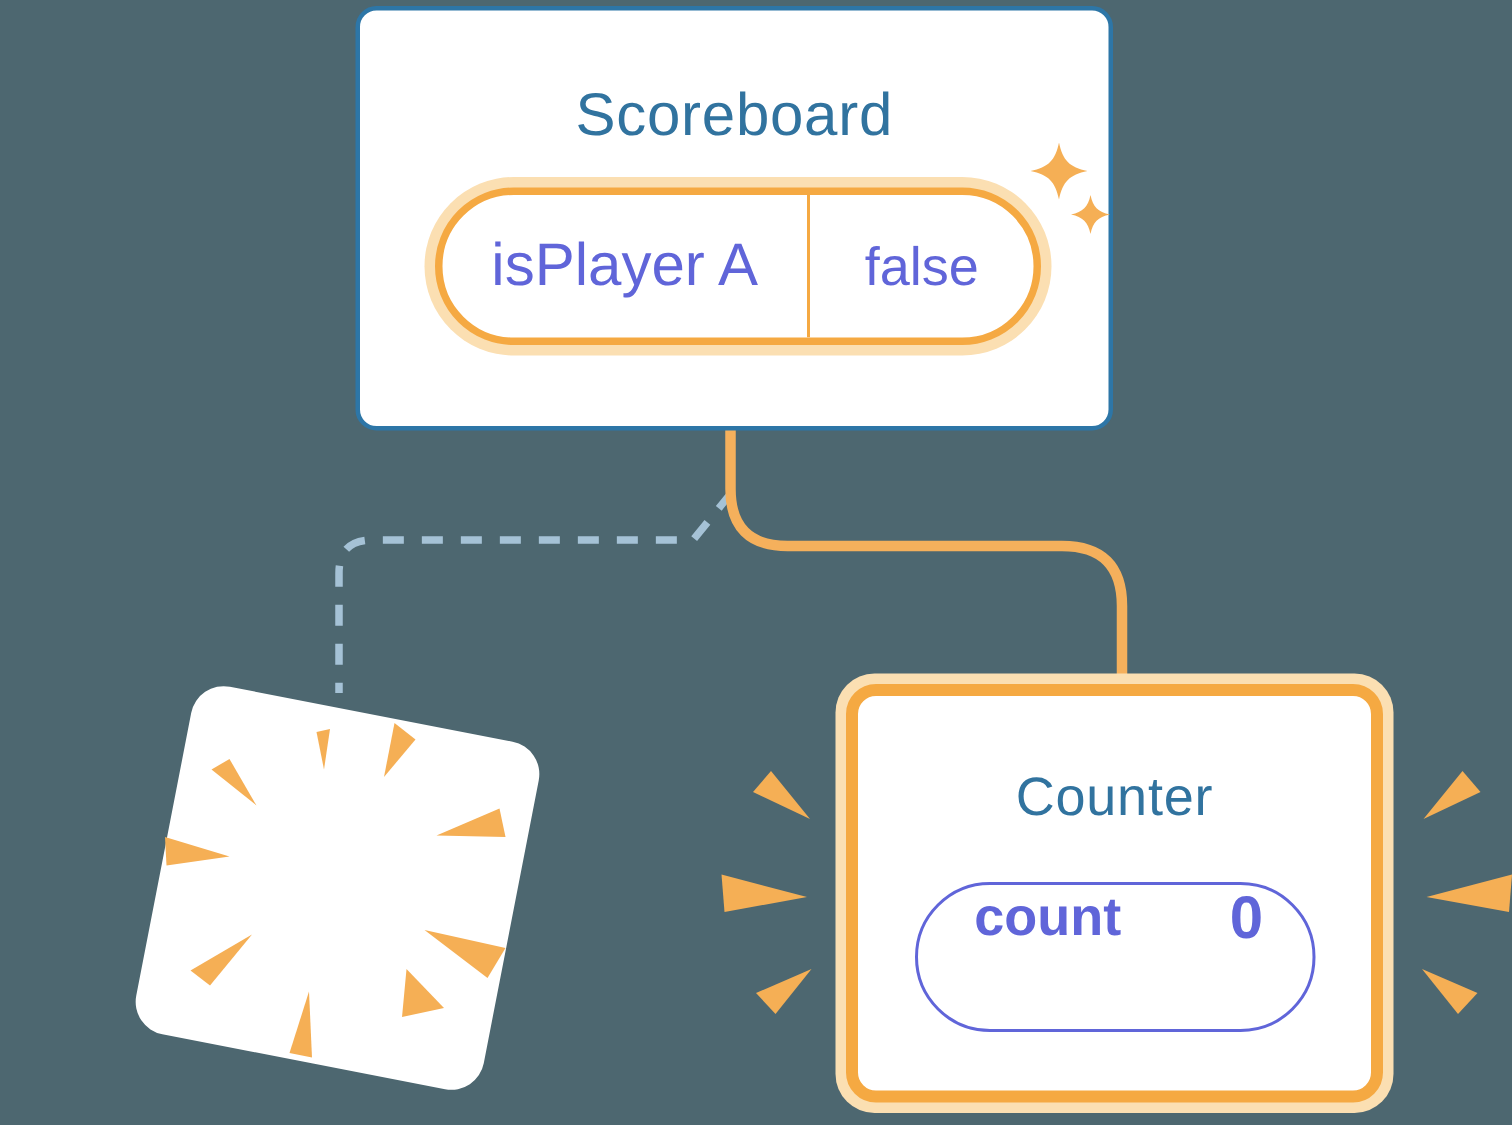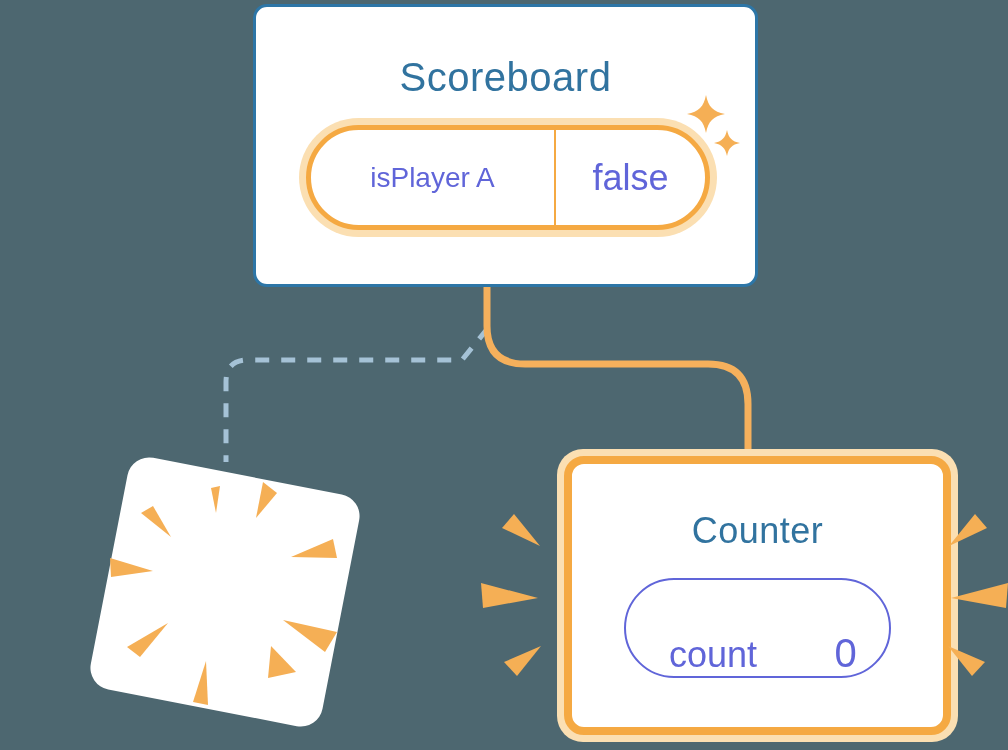--- a/index.html
+++ b/index.html
@@ -19,21 +19,21 @@
     position: absolute;
     inset: 0;
     pointer-events: none;
   }
   #connector-layer { z-index: 0; }
   #decoration-layer { z-index: 2; }
 
   
   .scoreboard-card {
     position: absolute;
-    left: 253px; top: 4px;
+    left: 237px; top: 4px;
     width: 505px; height: 283px;
     box-sizing: border-box;
     background: var(--card-bg, #fff);
     border: 3px solid var(--card-border-blue, #2D76A7);
     border-radius: 14px;
     z-index: 1;
   }
   .card-title {
     position: absolute;
     left: 0; right: 0;
@@ -57,21 +57,21 @@
     border: 5px solid var(--orange, #F5A942);
     border-radius: 60px;
     box-shadow: 0 0 0 7px var(--orange-halo, #FBDFB2);
     display: flex;
     align-items: stretch;
     overflow: hidden;
   }
   .state-pill-orange .pill-label-cell {
     flex: 0 0 243px;
     display: flex; align-items: center; justify-content: center;
-    font-size: 28px;
+    font-size: 40px;
     color: var(--state-indigo, #6065D9);
   }
   .state-pill-orange .pill-divider {
     flex: 0 0 2px;
     background: var(--orange, #F5A942);
   }
   .state-pill-orange .pill-value-cell {
     flex: 1;
     display: flex; align-items: center; justify-content: center;
     font-size: 36px;
@@ -87,21 +87,21 @@
     background: var(--card-bg, #fff);
     border-radius: 22px;
     transform: rotate(11deg);
     z-index: 1;
   }
 
   
   .counter-halo {
     position: absolute;
     left: 557px; top: 449px;
-    width: 401px; height: 293px;
+    width: 372px; height: 293px;
     box-sizing: border-box;
     background: var(--orange-halo, #FBDFB2);
     border-radius: 26px;
     z-index: 1;
   }
   .counter-card {
     position: absolute;
     inset: 7px;
     box-sizing: border-box;
     background: var(--card-bg, #fff);
@@ -111,29 +111,30 @@
     flex-direction: column;
     align-items: center;
   }
   .counter-card .card-title {
     position: static;
     margin-top: 46px;
     font-size: 36px;
     line-height: 42px;
   }
   .state-pill-indigo {
-    margin-top: 26px;
+    margin-top: 36px;
     width: 267px; height: 100px;
     box-sizing: border-box;
     background: var(--card-bg, #fff);
     border: 2px solid var(--state-indigo, #6065D9);
     border-radius: 52px;
     display: flex;
-    align-items: flex-end;
+    align-items: flex-start;
     overflow: hidden;
+    font-weight: bold;
   }
   .state-pill-indigo .pill-label-cell {
     flex: 0 0 174px;
     display: flex; align-items: center; justify-content: center;
     font-size: 36px;
     color: var(--state-indigo, #6065D9);
   }
   .state-pill-indigo .pill-divider {
     flex: 0 0 2px;
     background: var(--state-indigo, #6065D9);

